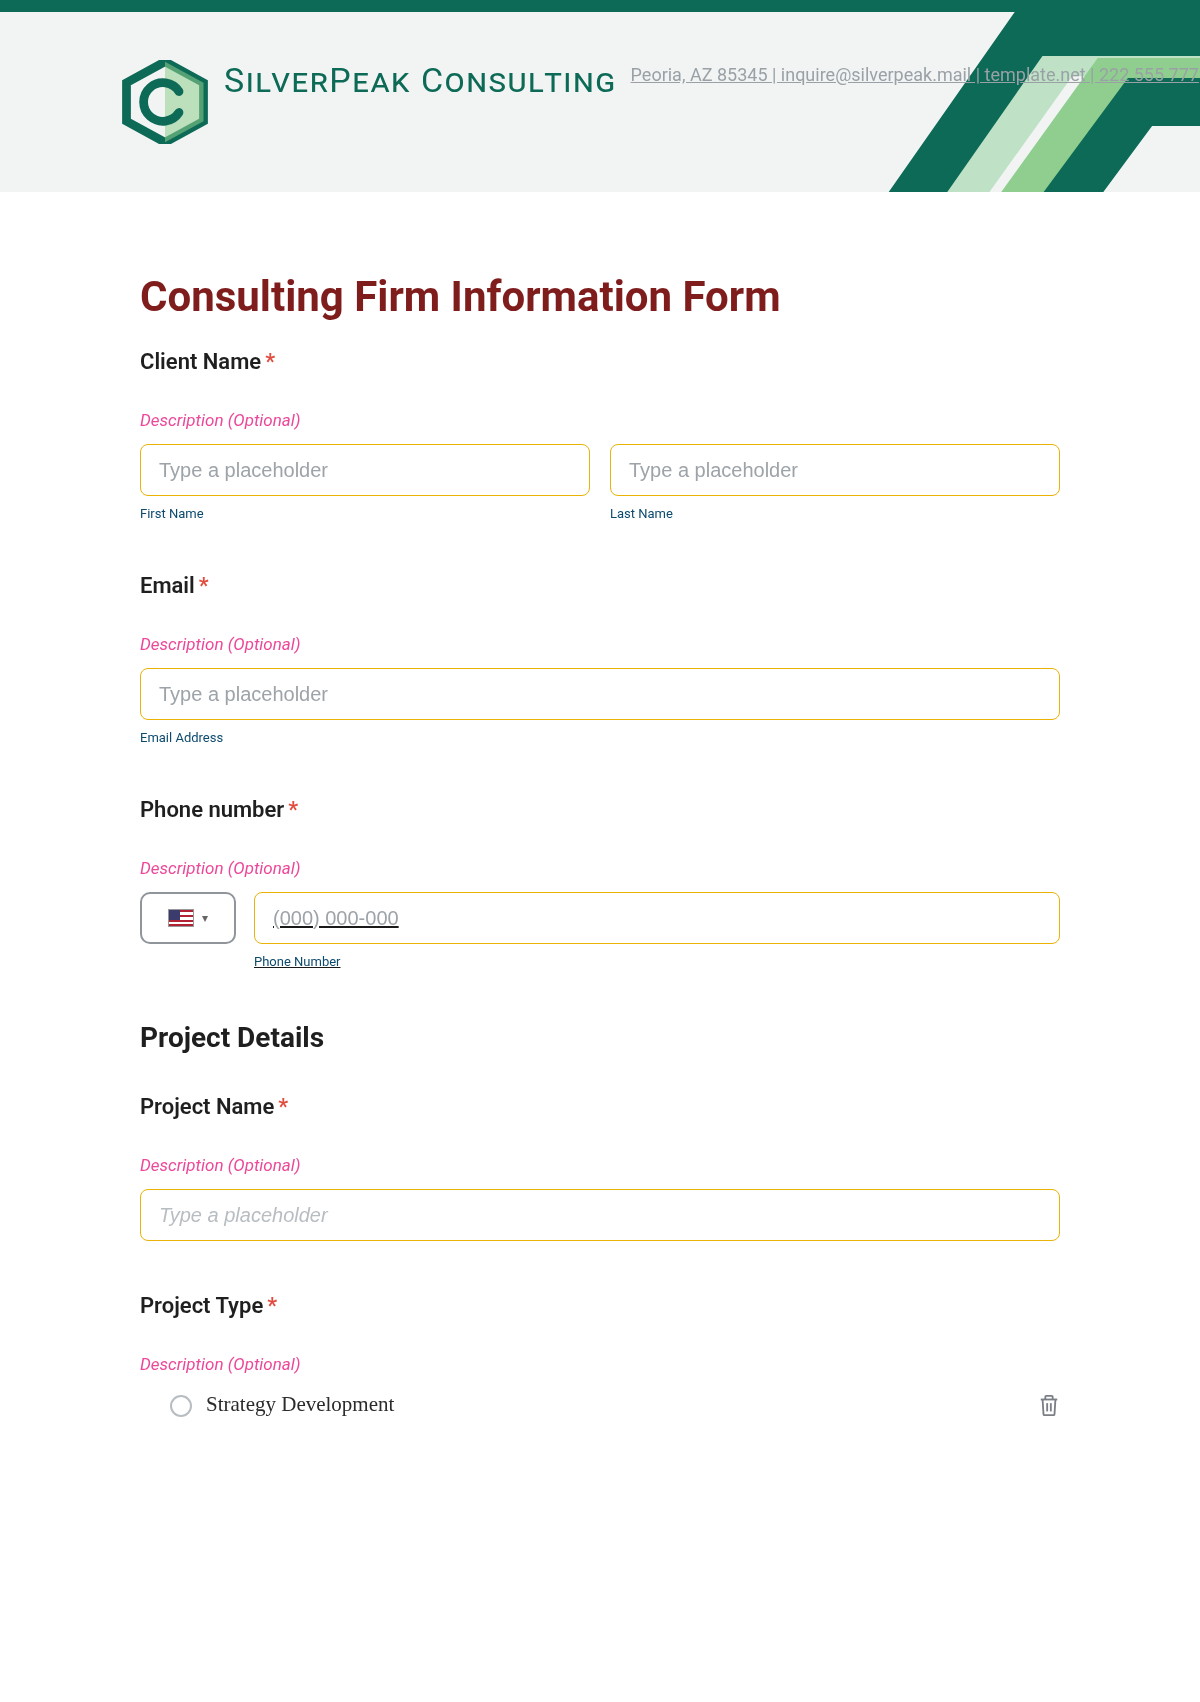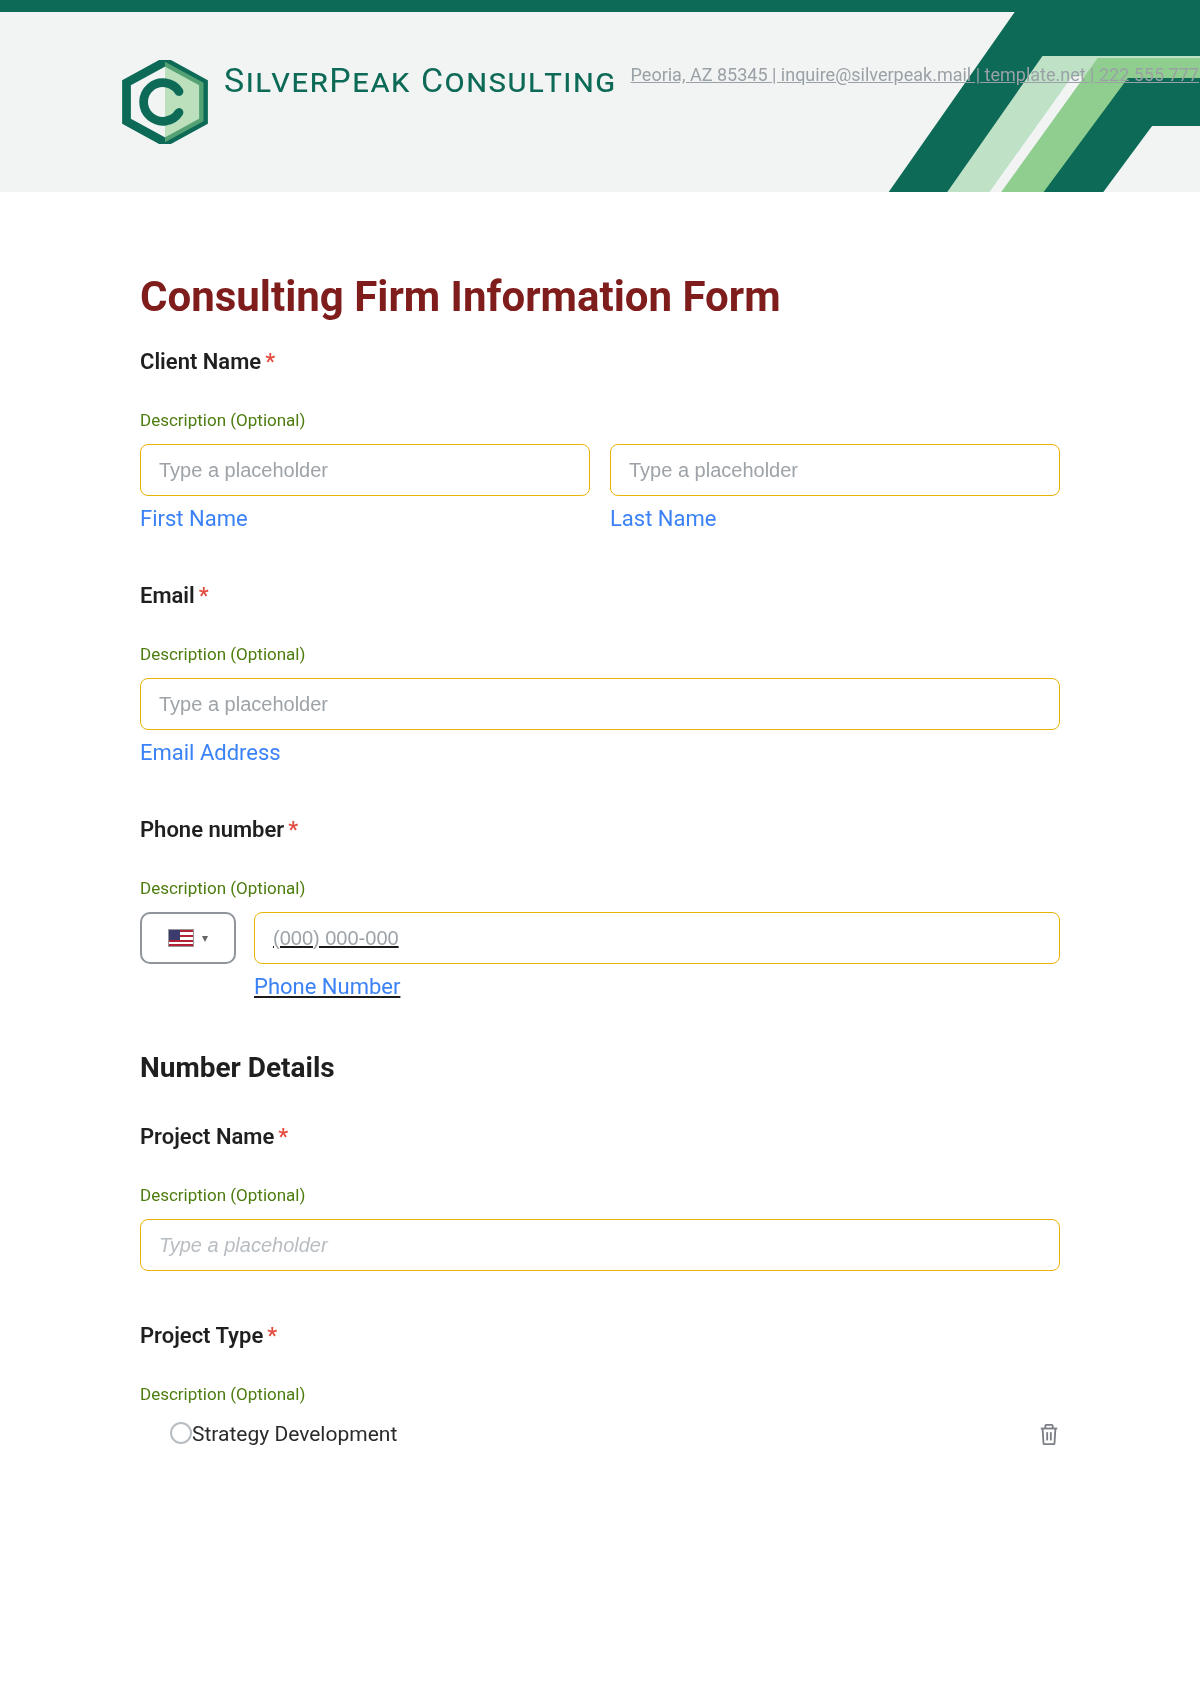--- a/index.html
+++ b/index.html
@@ -76,21 +76,22 @@
   .field-group { margin-bottom: 52px; }
   .field-label {
     font-size: 22px;
     font-weight: 600;
     color: #1f1f1f;
     margin-bottom: 8px;
   }
   .req { color: #e24c3f; margin-left: 4px; }
   .desc-optional {
     font-size: 17px;
-    color: #4d7c0f;
+    font-style: italic;
+    color: #ec4899;
     margin-bottom: 14px;
     margin-top: 36px;
   }
   .row-2 {
     display: flex;
     gap: 20px;
   }
   .col { flex: 1; display: flex; flex-direction: column; }
   .text-input {
     width: 100%;
@@ -98,22 +99,22 @@
     border: 1px solid #eab308;
     border-radius: 8px;
     padding: 0 18px;
     font-size: 20px;
     color: #2b2b2b;
     background: #fff;
   }
   .text-input::placeholder { color: #9da3a8; font-style: normal; }
   .text-input.italic-ph::placeholder { font-style: italic; color: #b8bdc2; }
   .sub-label {
-    font-size: 22px;
-    color: #3b82f6;
+    font-size: 13px;
+    color: #0c4a6e;
     margin-top: 10px;
   }
   .phone-row {
     display: flex;
     gap: 18px;
     align-items: stretch;
   }
   .country-sel {
     width: 96px;
     height: 52px;
@@ -156,21 +157,23 @@
     margin: 20px 0 40px 0;
   }
   .radio-row {
     display: flex;
     align-items: center;
     justify-content: space-between;
     padding: 4px 0;
   }
   .radio-left {
     display: flex;
-    align-items: flex-start;
+    align-items: flex-end;
+    gap: 14px;
+    font-family: Liberation Serif, serif;
   }
   .radio-circle {
     width: 22px;
     height: 22px;
     border: 2px solid #b8bdc2;
     border-radius: 50%;
     background: #fff;
   }
   .radio-label {
     font-size: 21px;
@@ -249,21 +252,21 @@
         <span class="flag"></span>
         <span class="chev">▾</span>
       </div>
       <div class="phone-input-wrap phone-col2">
         <input type="text" class="text-input" placeholder="(000) 000-000" style="">
         <div class="sub-label">Phone Number</div>
       </div>
     </div>
   </div>
 
-  <h2 class="section-heading">Number Details</h2>
+  <h2 class="section-heading">Project Details</h2>
 
   <div class="field-group">
     <div class="field-label">
       <span>Project Name</span><span class="req">*</span>
     </div>
     <div class="desc-optional">Description (Optional)</div>
     <input type="text" class="text-input italic-ph" placeholder="Type a placeholder" style="">
   </div>
 
   <div class="field-group" style="margin-bottom:0;">

